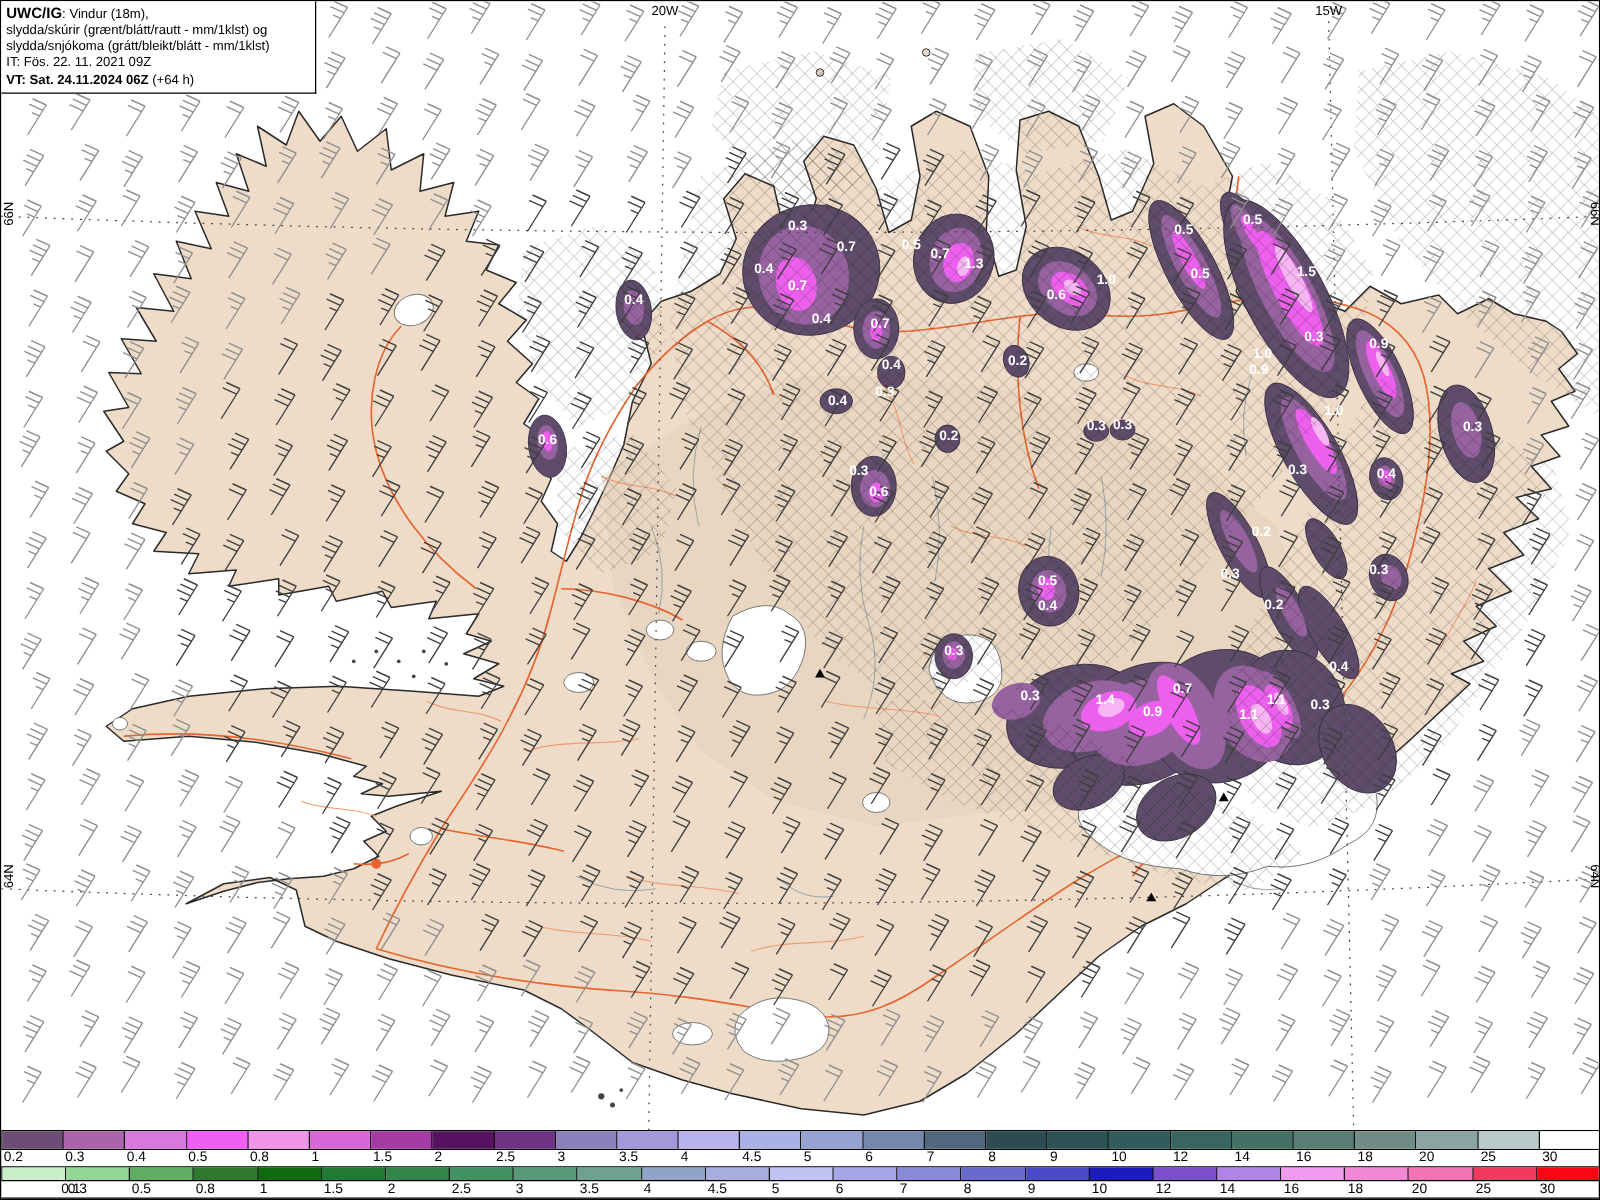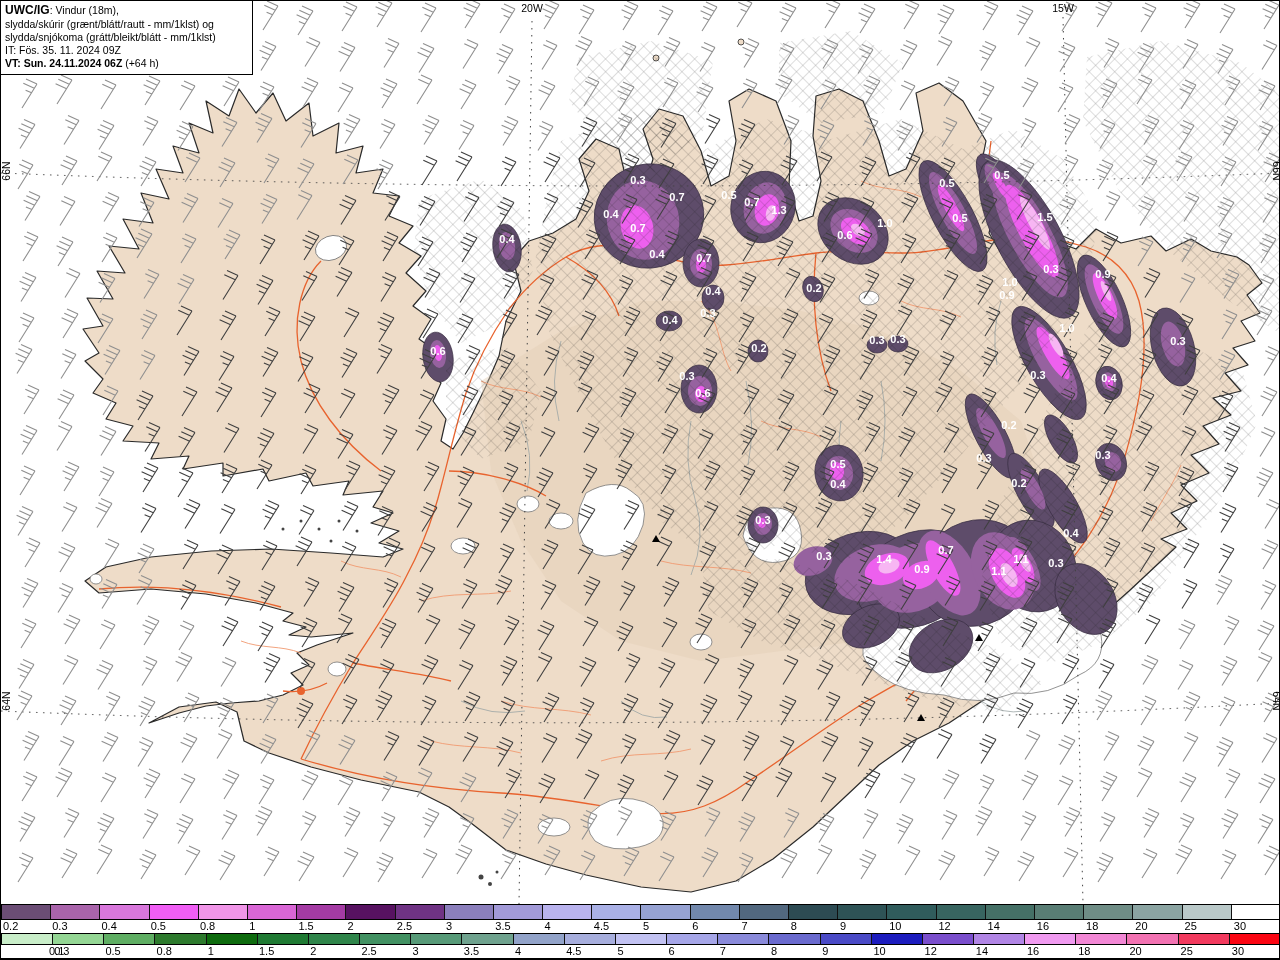--- a/index.html
+++ b/index.html
@@ -2446,22 +2446,22 @@
         <text x="9" y="700" text-anchor="middle" fill="#000" font-size="10.5px" font-family="&quot;Liberation Sans&quot;,sans-serif" transform="rotate(-90 9 700)">64N</text>
         <text x="1272" y="170" text-anchor="middle" fill="#000" font-size="10.5px" font-family="&quot;Liberation Sans&quot;,sans-serif" transform="rotate(90 1272 170)">66N</text>
         <text x="1272" y="700" text-anchor="middle" fill="#000" font-size="10.5px" font-family="&quot;Liberation Sans&quot;,sans-serif" transform="rotate(90 1272 700)">64N</text>
       </g>
   </svg>
 
   <div id="infobox">
     <div><span class="t">UWC/IG</span><span>: Vindur (18m),</span></div>
     <div>slydda/skúrir (grænt/blátt/rautt - mm/1klst) og</div>
     <div>slydda/snjókoma (grátt/bleikt/blátt - mm/1klst)</div>
-    <div>IT: Fös. 35. 11. 2024 09Z</div>
-    <div><span class="b">VT: Sun. 24.11.2024 06Z</span><span> (+64 h)</span></div>
+    <div>IT: Fös. 22. 11. 2021 09Z</div>
+    <div><span class="b">VT: Sat. 24.11.2024 06Z</span><span> (+64 h)</span></div>
   </div>
 
   <div id="bar-sleet" class="bar">
       <div class="seg" style="background: rgb(107, 77, 117);"></div>
       <div class="seg" style="background: rgb(169, 100, 171);"></div>
       <div class="seg" style="background: rgb(216, 119, 220);"></div>
       <div class="seg" style="background: rgb(240, 94, 245);"></div>
       <div class="seg" style="background: rgb(240, 149, 232);"></div>
       <div class="seg" style="background: rgb(217, 102, 214);"></div>
       <div class="seg" style="background: rgb(164, 59, 164);"></div>

